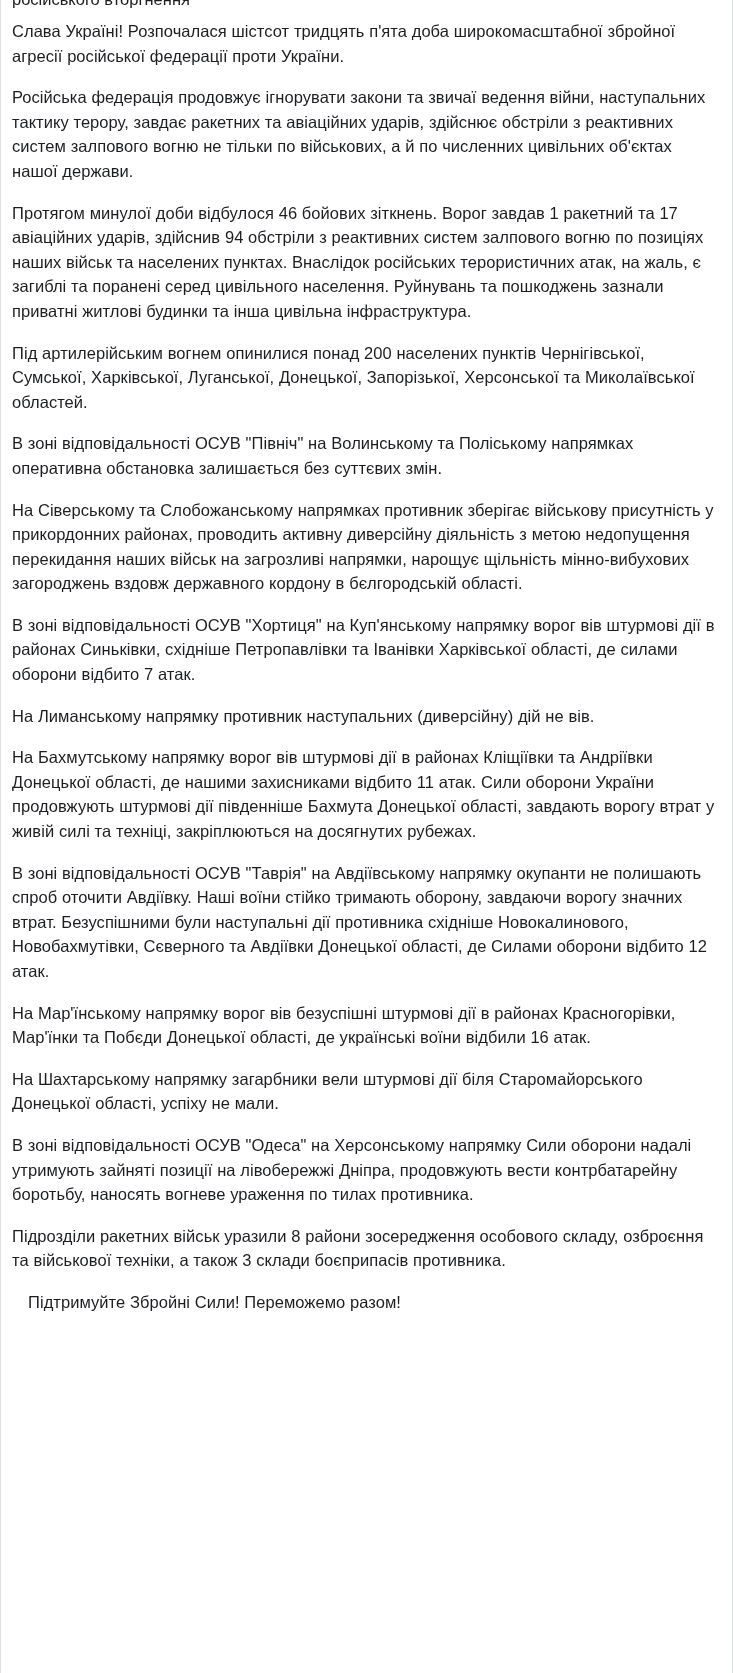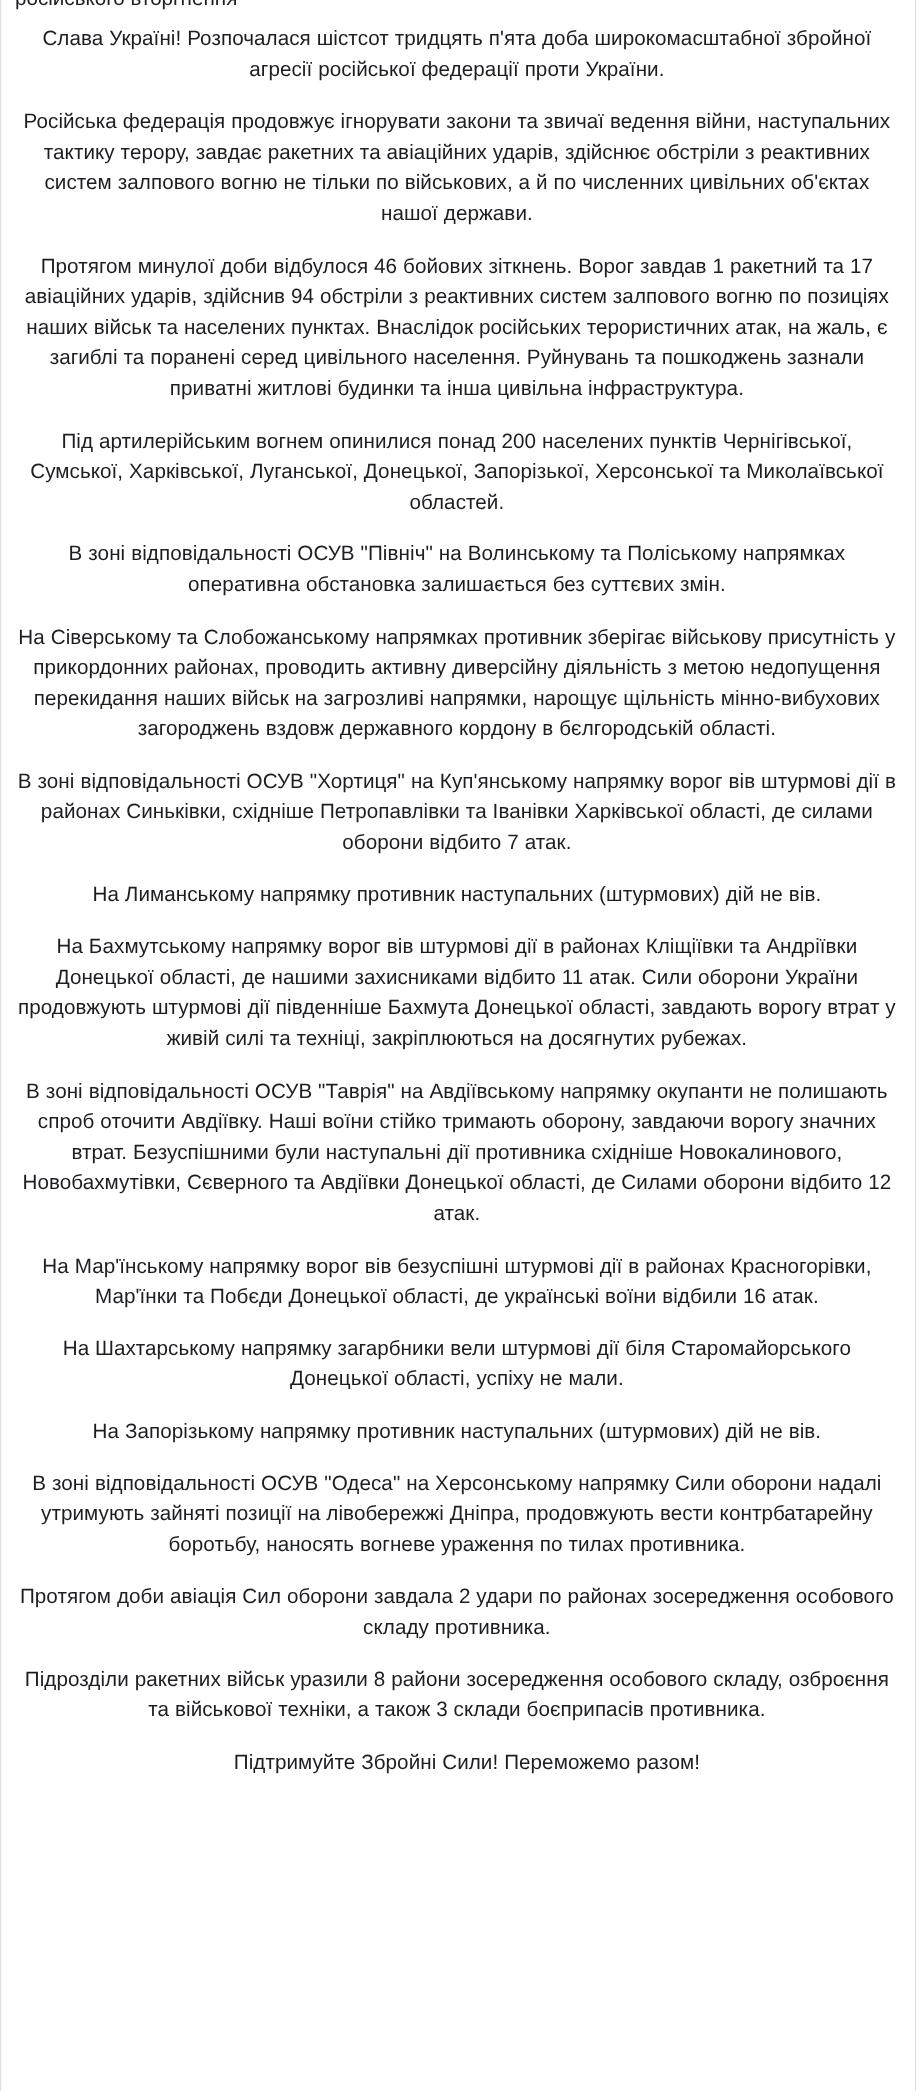--- a/index.html
+++ b/index.html
@@ -45,21 +45,21 @@
     position: absolute;
     top: -11px;
     left: 0;
     white-space: nowrap;
   }
 
   p.para {
     font-size: 16.5px;
     line-height: 24.6px;
     margin: 0 0 17px 0;
-    text-align: center;
+    text-align: left;
     letter-spacing: 0.05px;
     word-spacing: 0.1px;
   }
   p.para.closing {
     margin-bottom: 4px;
     margin-left: 16px;
   }
   p.para:last-child {
     margin-bottom: 0;
   }
@@ -76,24 +76,22 @@
     <span>російського вторгнення</span>
   </div>
 
   <p class="para">Слава Україні! Розпочалася шістсот тридцять п'ята доба широкомасштабної збройної агресії російської федерації проти України.</p>
   <p class="para">Російська федерація продовжує ігнорувати закони та звичаї ведення війни, наступальних тактику терору, завдає ракетних та авіаційних ударів, здійснює обстріли з реактивних систем залпового вогню не тільки по військових, а й по численних цивільних об'єктах нашої держави.</p>
   <p class="para">Протягом минулої доби відбулося 46 бойових зіткнень. Ворог завдав 1 ракетний та 17 авіаційних ударів, здійснив 94 обстріли з реактивних систем залпового вогню по позиціях наших військ та населених пунктах. Внаслідок російських терористичних атак, на жаль, є загиблі та поранені серед цивільного населення. Руйнувань та пошкоджень зазнали приватні житлові будинки та інша цивільна інфраструктура.</p>
   <p class="para">Під артилерійським вогнем опинилися понад 200 населених пунктів Чернігівської, Сумської, Харківської, Луганської, Донецької, Запорізької, Херсонської та Миколаївської областей.</p>
   <p class="para">В зоні відповідальності ОСУВ "Північ" на Волинському та Поліському напрямках оперативна обстановка залишається без суттєвих змін.</p>
   <p class="para">На Сіверському та Слобожанському напрямках противник зберігає військову присутність у прикордонних районах, проводить активну диверсійну діяльність з метою недопущення перекидання наших військ на загрозливі напрямки, нарощує щільність мінно-вибухових загороджень  вздовж державного кордону в бєлгородській області.</p>
   <p class="para">В зоні відповідальності ОСУВ "Хортиця" на Куп'янському напрямку ворог вів штурмові дії в районах Синьківки, східніше Петропавлівки та Іванівки Харківської області, де силами оборони відбито 7 атак.</p>
-  <p class="para">На Лиманському напрямку противник наступальних (штурмових) дій не вів.</p>
+  <p class="para">На Лиманському напрямку противник наступальних (диверсійну) дій не вів.</p>
   <p class="para">На Бахмутському напрямку ворог вів штурмові дії в районах Кліщіївки та Андріївки Донецької області, де нашими захисниками відбито 11 атак. Сили оборони України продовжують штурмові дії південніше Бахмута Донецької області, завдають ворогу втрат у живій силі та техніці, закріплюються на досягнутих рубежах.</p>
   <p class="para">В зоні відповідальності ОСУВ "Таврія" на Авдіївському напрямку окупанти не полишають спроб оточити Авдіївку. Наші воїни стійко тримають оборону, завдаючи ворогу значних втрат. Безуспішними були наступальні дії противника східніше Новокалинового, Новобахмутівки, Сєверного та Авдіївки Донецької області, де Силами оборони відбито 12 атак.</p>
   <p class="para">На Мар'їнському напрямку ворог вів безуспішні штурмові дії в районах Красногорівки, Мар'їнки та Побєди Донецької області, де українські воїни відбили 16 атак.</p>
   <p class="para">На Шахтарському напрямку загарбники вели штурмові дії біля Старомайорського Донецької області, успіху не мали.</p>
-  <p class="para">На Запорізькому напрямку противник наступальних (штурмових) дій не вів.</p>
   <p class="para">В зоні відповідальності ОСУВ "Одеса" на Херсонському напрямку Сили оборони надалі утримують зайняті позиції на лівобережжі Дніпра, продовжують вести контрбатарейну боротьбу, наносять вогневе ураження по тилах противника.</p>
-  <p class="para">Протягом доби авіація Сил оборони завдала 2 удари по районах зосередження особового складу противника.</p>
   <p class="para">Підрозділи ракетних військ уразили 8 райони зосередження особового складу, озброєння та військової техніки, а також 3 склади боєприпасів противника.</p>
   <p class="para closing">Підтримуйте Збройні Сили! Переможемо разом!</p>
 
 </div>
 
 </body></html>

